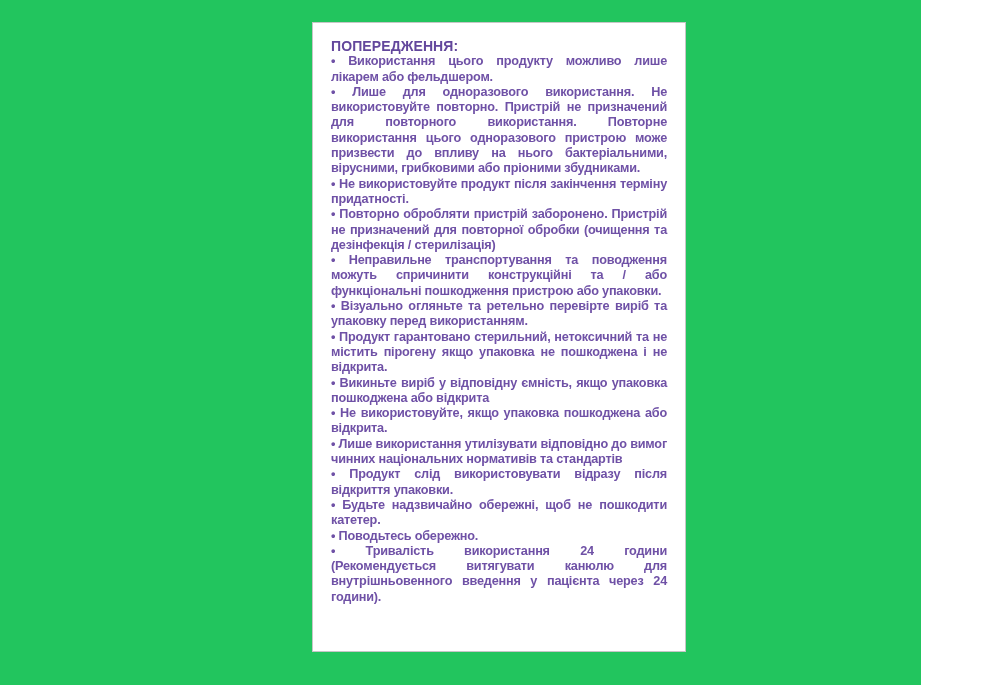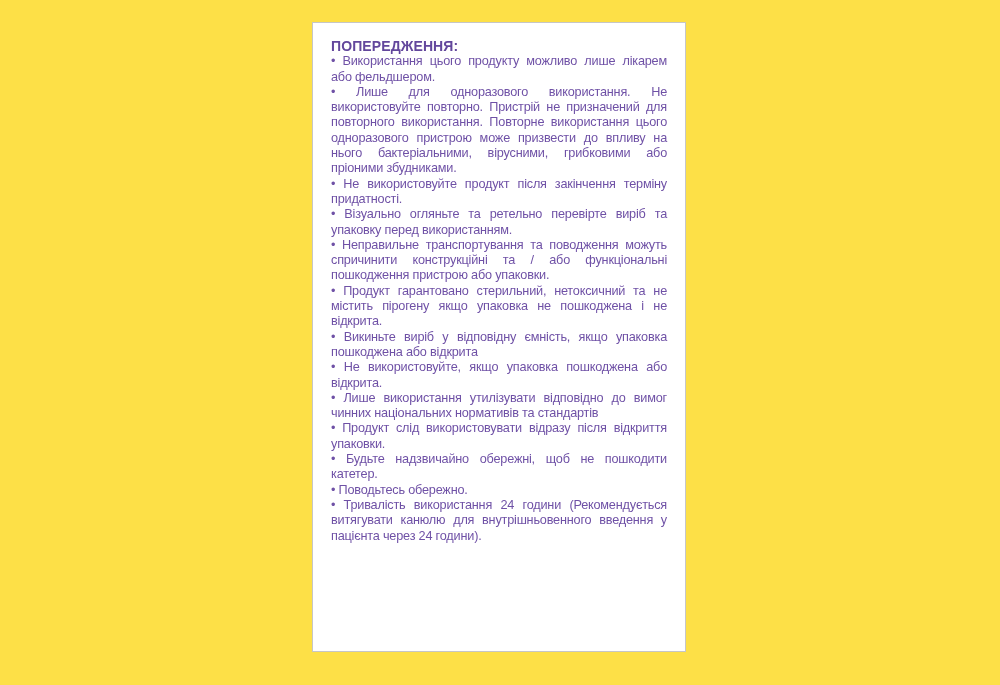--- a/index.html
+++ b/index.html
@@ -5,23 +5,23 @@
   html, body {
     margin: 0;
     padding: 0;
     background: #ffffff;
     width: 1000px;
     height: 685px;
     font-family: "Liberation Sans", sans-serif;
   }
   .canvas {
     position: relative;
-    width: 1000px;
+    width: 921px;
     height: 685px;
-    background: #fde047;
+    background: #22c55e;
     overflow: hidden;
   }
   .label-card {
     position: absolute;
     left: 312px;
     top: 22px;
     width: 374px;
     min-height: 630px;
     box-sizing: border-box;
     background: #ffffff;
@@ -33,40 +33,41 @@
     color: #63479c;
     font-size: 14px;
     font-weight: 700;
     line-height: 15.3px;
     letter-spacing: 0.1px;
   }
   .bullet-item, .plain-para {
     margin: 0;
     color: #6f51a6;
     font-size: 12.7px;
-    font-weight: 400;
+    font-weight: 700;
     line-height: 15.3px;
     letter-spacing: -0.2px;
     text-align: justify;
     text-justify: inter-word;
   }
 </style>
 </head>
 <body>
 
 <div class="canvas">
   <div class="label-card">
 
     <section>
       <h2 class="section-heading">ПОПЕРЕДЖЕННЯ:</h2>
       <p class="bullet-item">• Використання цього продукту можливо лише лікарем або фельдшером.</p>
       <p class="bullet-item">• Лише для одноразового використання. Не використовуйте повторно. Пристрій не призначений для повторного використання. Повторне використання цього одноразового пристрою може призвести до впливу на нього бактеріальними, вірусними, грибковими або пріоними збудниками.</p>
       <p class="bullet-item">• Не використовуйте продукт після закінчення терміну придатності.</p>
+      <p class="bullet-item">• Повторно обробляти пристрій заборонено. Пристрій не призначений для повторної обробки (очищення та дезінфекція / стерилізація)</p>
+      <p class="bullet-item">• Неправильне транспортування та поводження можуть спричинити конструкційні та / або функціональні пошкодження пристрою або упаковки.</p>
       <p class="bullet-item">• Візуально огляньте та ретельно перевірте виріб та упаковку перед використанням.</p>
-      <p class="bullet-item">• Неправильне транспортування та поводження можуть спричинити конструкційні та / або функціональні пошкодження пристрою або упаковки.</p>
       <p class="bullet-item">• Продукт гарантовано стерильний, нетоксичний та не містить пірогену якщо упаковка не пошкоджена і не відкрита.</p>
       <p class="bullet-item">• Викиньте виріб у відповідну ємність, якщо упаковка пошкоджена або відкрита</p>
       <p class="bullet-item">• Не використовуйте, якщо упаковка пошкоджена або відкрита.</p>
       <p class="bullet-item">• Лише використання утилізувати відповідно до вимог чинних національних нормативів та стандартів</p>
       <p class="bullet-item">• Продукт слід використовувати відразу після відкриття упаковки.</p>
       <p class="bullet-item">• Будьте надзвичайно обережні, щоб не пошкодити катетер.</p>
       <p class="bullet-item">• Поводьтесь обережно.</p>
       <p class="bullet-item">• Тривалість використання 24 години (Рекомендується витягувати канюлю для внутрішньовенного введення у пацієнта через 24 години).</p>
     </section>
 

